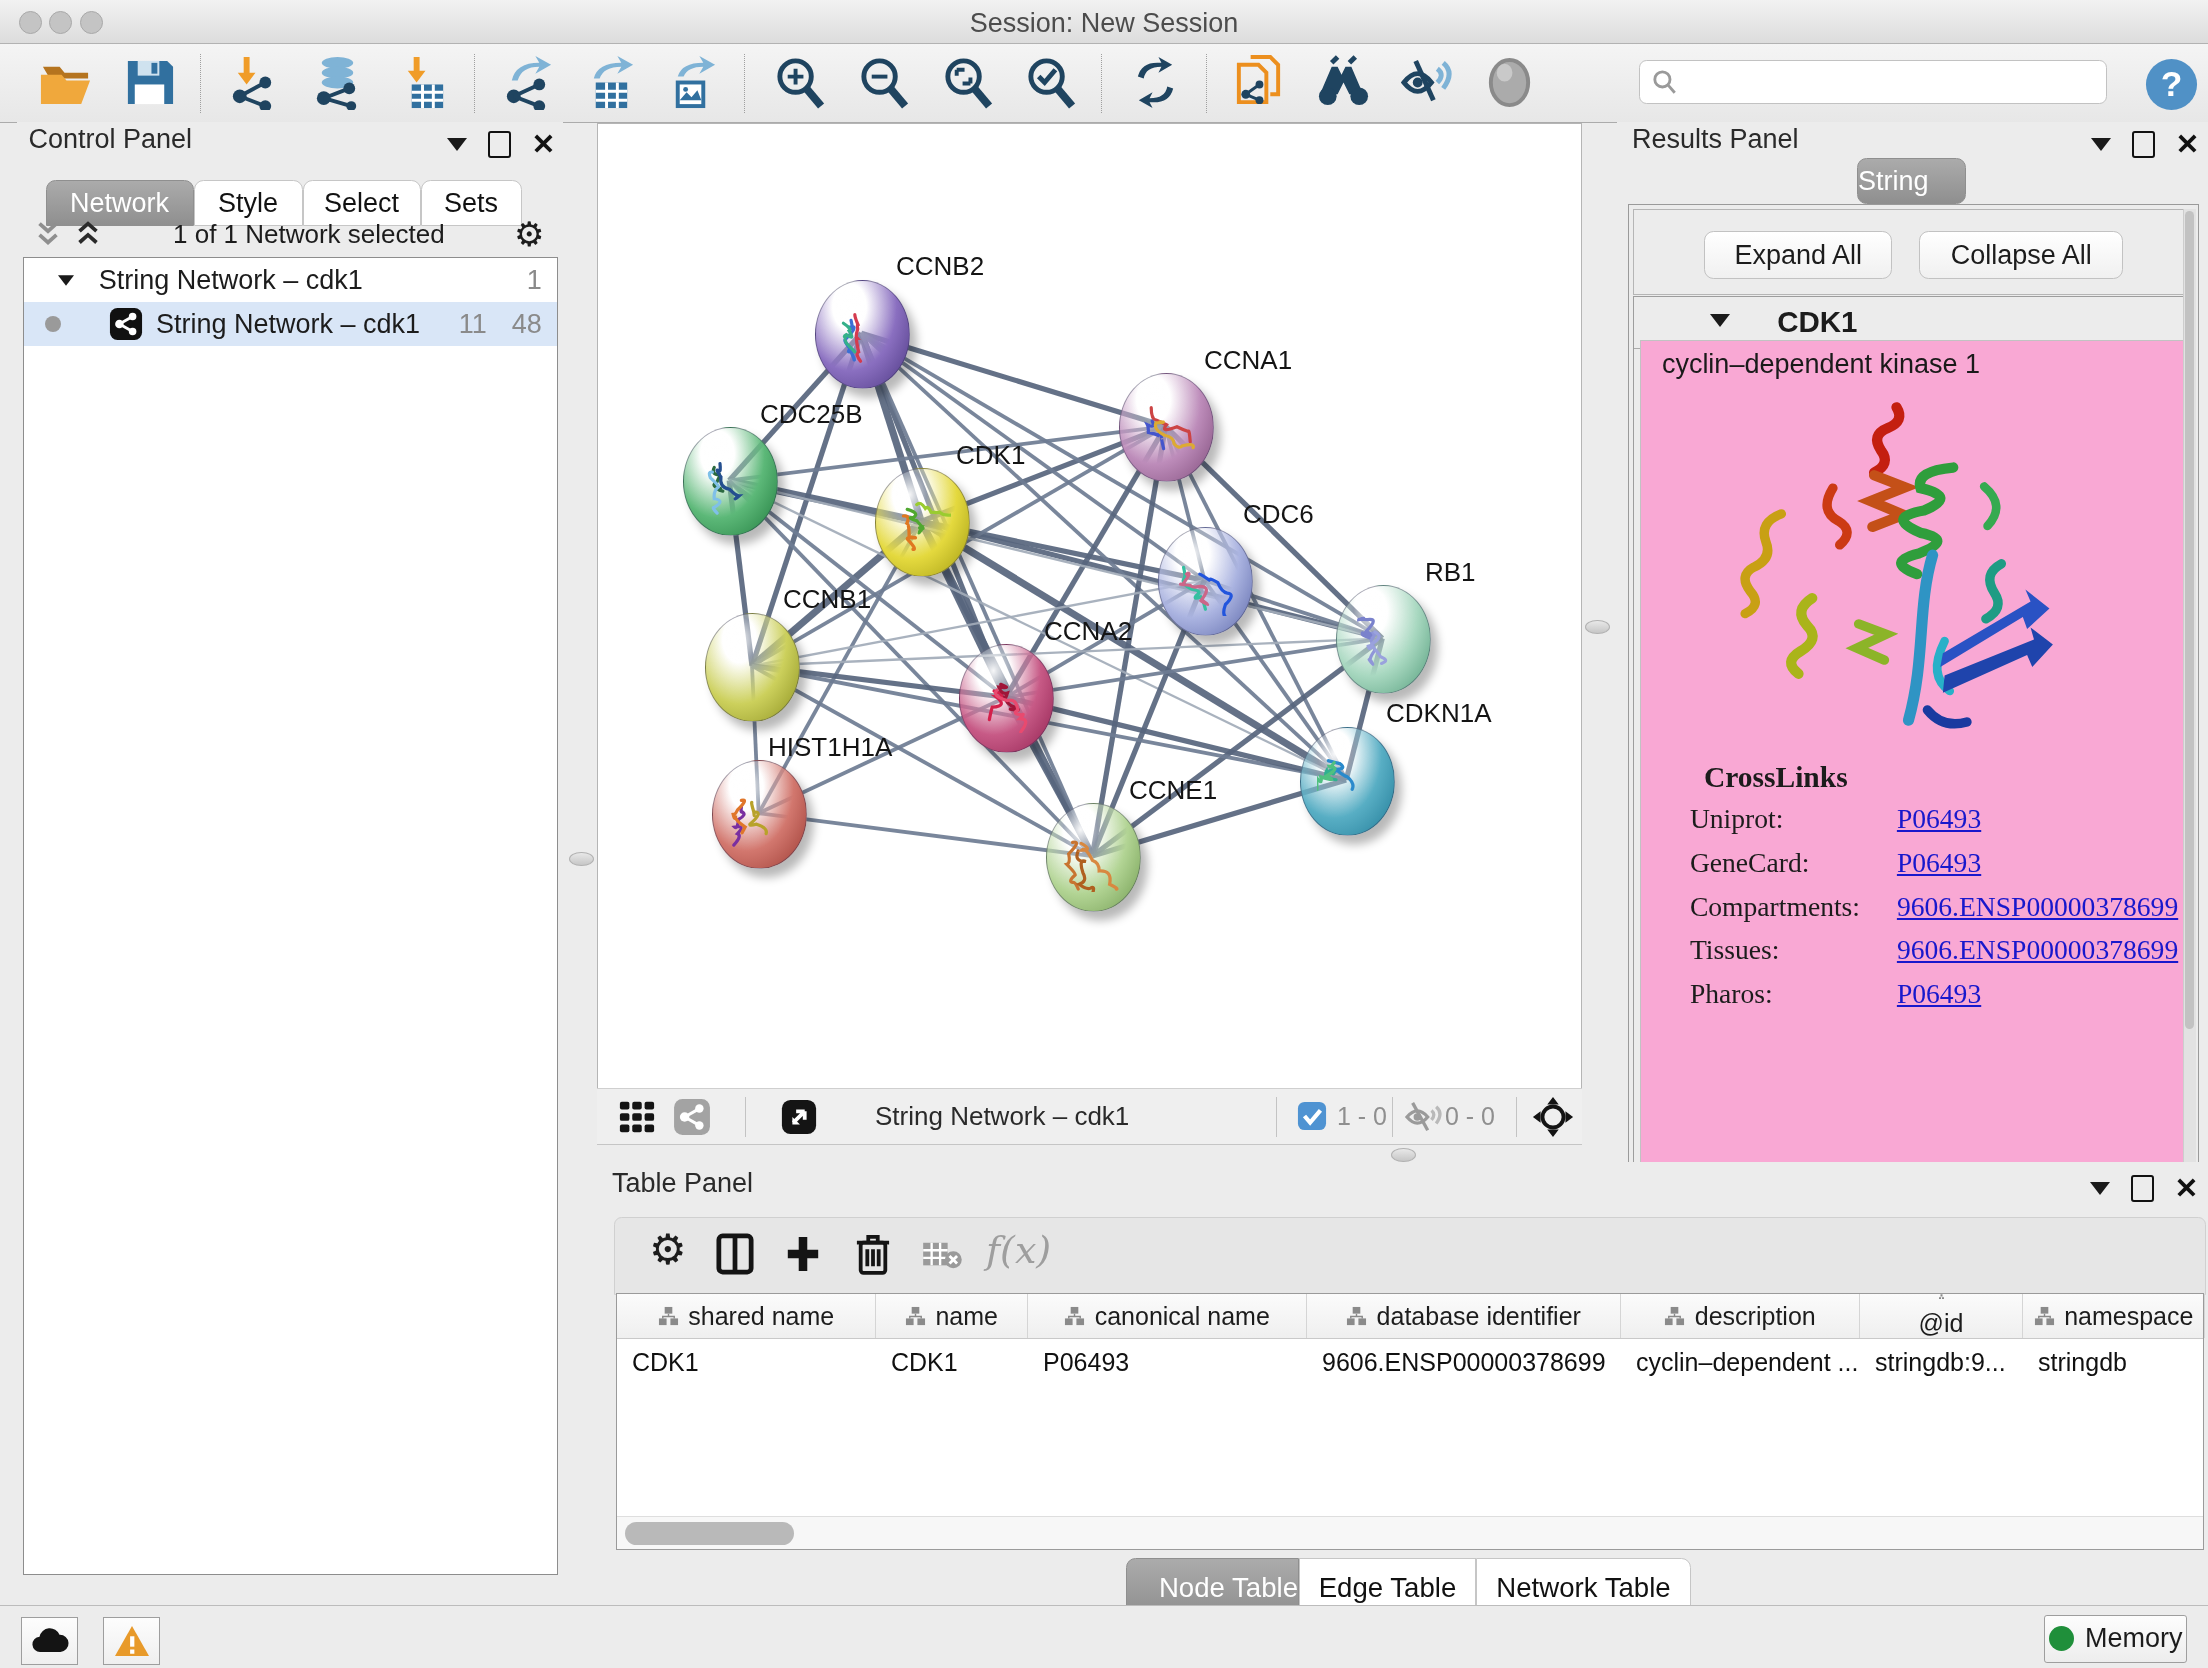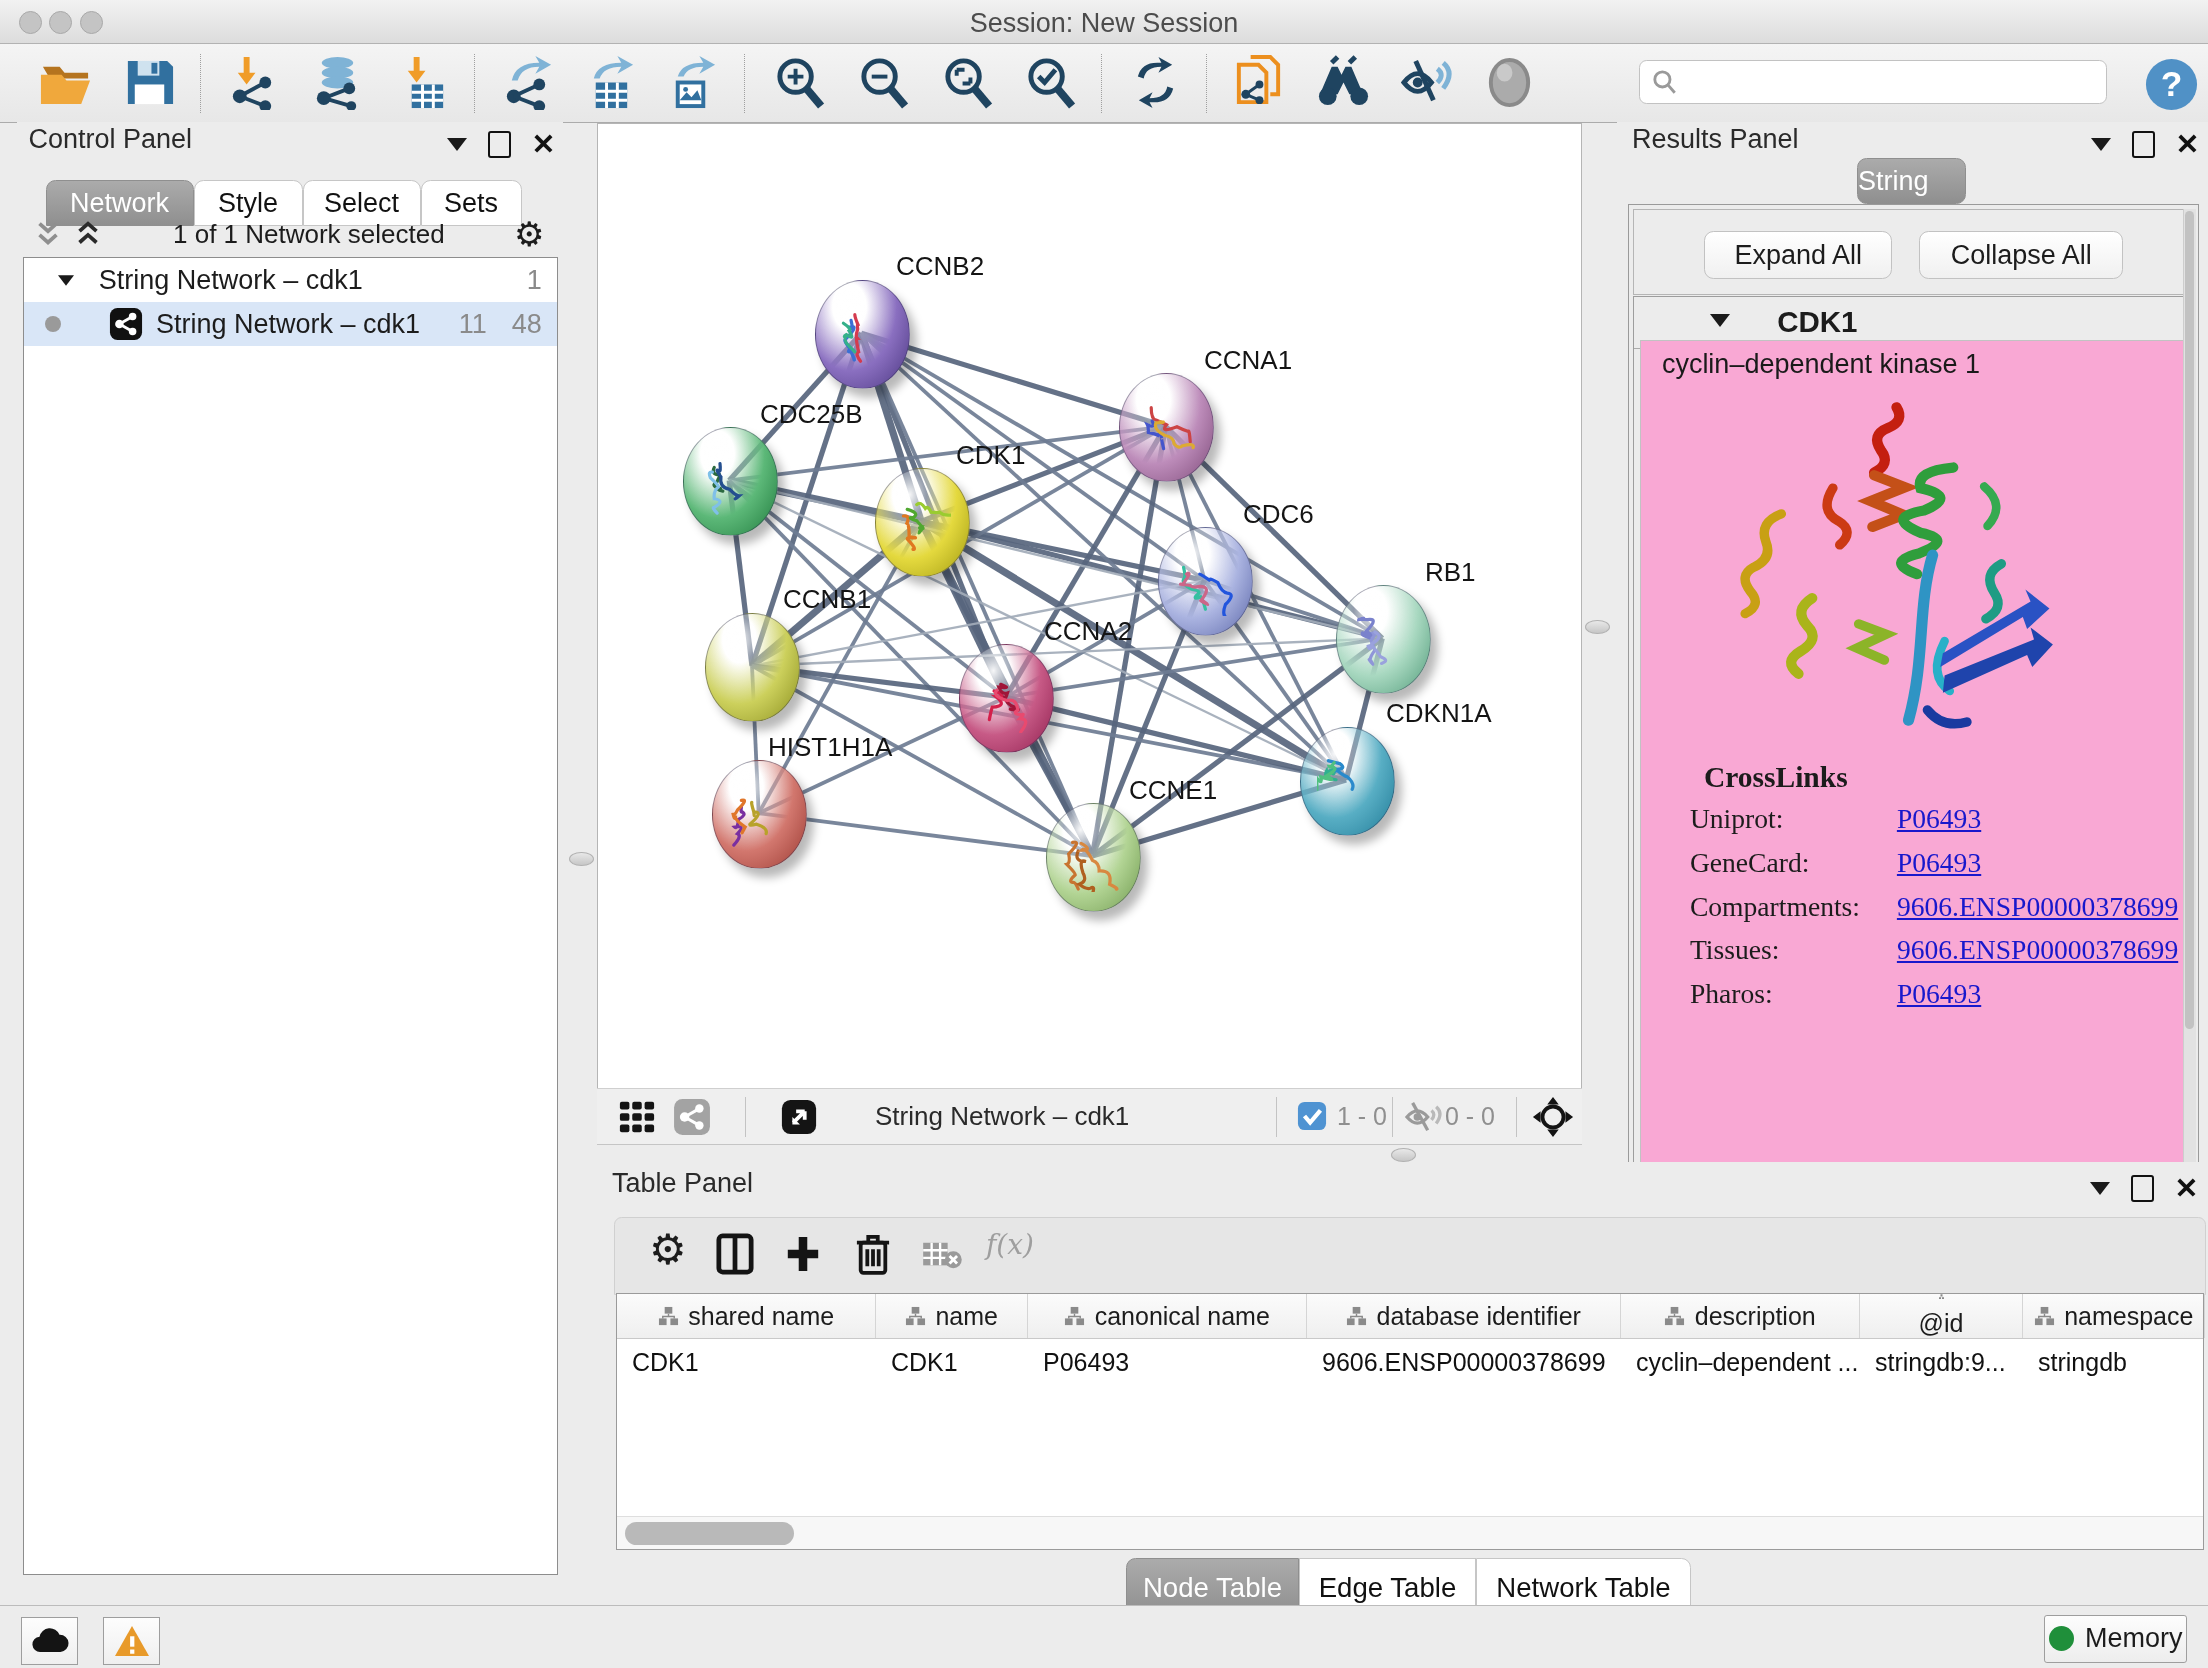--- a/index.html
+++ b/index.html
@@ -549,21 +549,21 @@
       <svg width="36" height="42" viewBox="0 0 38 44" style="position:absolute;left:240px;top:15px">
           <rect x="6" y="10" width="26" height="32" rx="3" fill="none" stroke="#141414" stroke-width="4"></rect>
           <path d="M2 10h34M14 10V4h10v6M13 17v18M19 17v18M25 17v18" stroke="#141414" stroke-width="4" fill="none"></path>
         </svg>
       <svg width="42" height="32" viewBox="0 0 44 34" style="position:absolute;left:306px;top:21px">
           <rect x="2" y="4" width="26" height="24" fill="#9a9a9a"></rect>
           <path d="M2 12h26M2 20h26M11 4v24M20 4v24" stroke="#fff" stroke-width="2.5"></path>
           <circle cx="34" cy="22" r="9" fill="#9a9a9a"></circle>
           <path d="M30 18l8 8M38 18l-8 8" stroke="#fff" stroke-width="3"></path>
         </svg>
-      <span style="position:absolute;left:371px;top:9.5px;font-family:'DejaVu Serif',serif;font-style:italic;color:#9e9e9e;font-size:28px">f(x)</span>
+      <span style="position:absolute;left:371px;top:9.5px;font-family:'DejaVu Serif',serif;font-style:italic;color:#9e9e9e;font-size:38px">f(x)</span>
     </div>
     <div id="tp-table">
       <div id="tp-header">
           <div class="th" style="width: 259px;">
             <svg width="21" height="21" viewBox="0 0 22 22">
               <rect x="7" y="1" width="8" height="7" fill="#8a8a8a"></rect>
               <rect x="1" y="13" width="8" height="7" fill="#8a8a8a"></rect>
               <rect x="13" y="13" width="8" height="7" fill="#8a8a8a"></rect>
               <path d="M11 8v3M5 13v-2h12v2" stroke="#8a8a8a" fill="none" stroke-width="1.5"></path>
             </svg>
@@ -630,21 +630,21 @@
           <div class="td" style="width: 279px;">P06493</div>
           <div class="td" style="width: 314px;">9606.ENSP00000378699</div>
           <div class="td" style="width: 239px;">cyclin–dependent ...</div>
           <div class="td" style="width: 163px;">stringdb:9...</div>
           <div class="td" style="width: 182px;">stringdb</div>
         </div>
       <div id="tp-hscroll">
           <div id="tp-hthumb"></div>
         </div>
     </div>
-    <div id="table-tabs"><div class="tab sel" style="width: 171px; border-radius: 9.5px 0px 0px 9.5px;">Node Table</div><div class="tab" style="width: 175px; border-radius: 0px;">Edge Table</div><div class="tab" style="width: 213px; border-radius: 0px 9.5px 9.5px 0px;">Network Table</div></div>
+    <div id="table-tabs"><div class="tab sel" style="width: 171px; border-radius: 9.5px 0px 0px 9.5px; text-align: right;">Node Table</div><div class="tab" style="width: 175px; border-radius: 0px;">Edge Table</div><div class="tab" style="width: 213px; border-radius: 0px 9.5px 9.5px 0px;">Network Table</div></div>
   </div>
 
   <div id="statusbar" class="abs">
     <div class="sb-btn" style="left:21px">
       <svg width="38" height="27" viewBox="0 0 40 28">
           <path d="M10 26a8 8 0 0 1-1-16 11 11 0 0 1 21-2 7 7 0 0 1 1 18z" fill="#141414"></path>
         </svg>
     </div>
     <div class="sb-btn" style="left:103px">
       <svg width="38" height="34" viewBox="0 0 40 36">

